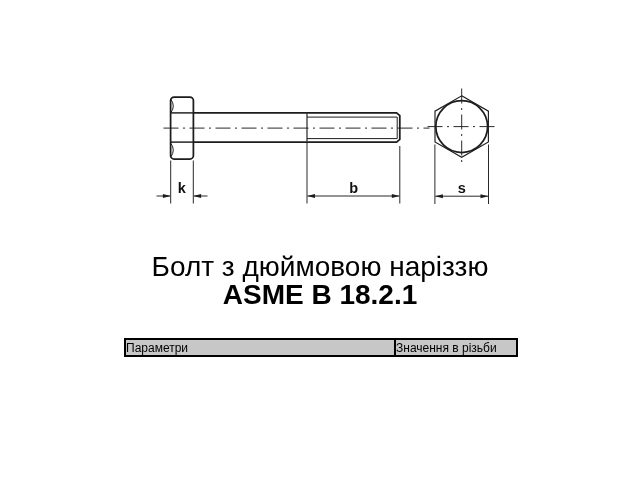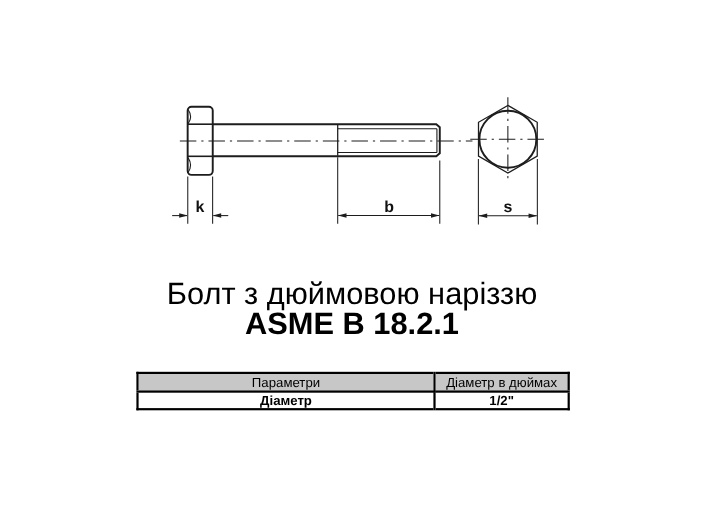--- a/index.html
+++ b/index.html
@@ -21,21 +21,21 @@
   .title-block{position:absolute;top:252px;left:0;width:640px;text-align:center;color:#000;}
   .title-line1{font-size:28px;line-height:29px;font-weight:400;text-align:center;}
   .title-line2{font-size:28px;line-height:28px;font-weight:700;}
   
   .spec-table{
     position:absolute;left:124px;top:338px;width:392px;
     border-collapse:collapse;table-layout:fixed;
     font-size:12px;color:#000;border:2px solid #000;
   }
   .spec-table th,.spec-table td{
-    border:1px solid #000;text-align:center;vertical-align:middle;padding:0;
+    border:1px solid #000;text-align:left;vertical-align:middle;padding:0;
     white-space:nowrap;overflow:hidden;
   }
   .spec-table th{
     background:#c7c7c7;font-weight:400;height:15px;border-bottom:2px solid #000;
   }
   .spec-table td{height:13px;}
   .spec-table th:first-child,.spec-table td:first-child{border-right:2px solid #000;}
   .em{font-weight:700;}
   .pfx{font-weight:700;}
   .sub{font-weight:700;font-size:9.5px;}
@@ -105,22 +105,18 @@
 </div>
 
 <table class="spec-table">
   <colgroup>
       <col style="width:270px">
       <col style="width:122px">
     </colgroup>
   <thead>
     <tr>
       <th>Параметри</th>
-      <th>Діаметр в дюймах</th>
+      <th>Значення в різьби</th>
     </tr>
   </thead>
   <tbody>
-    <tr>
-      <td class="em"><span></span><span class="sub"></span><span>Діаметр</span></td>
-      <td class="em">1/2"</td>
-    </tr>
   </tbody>
 </table>
 
 </body></html>

